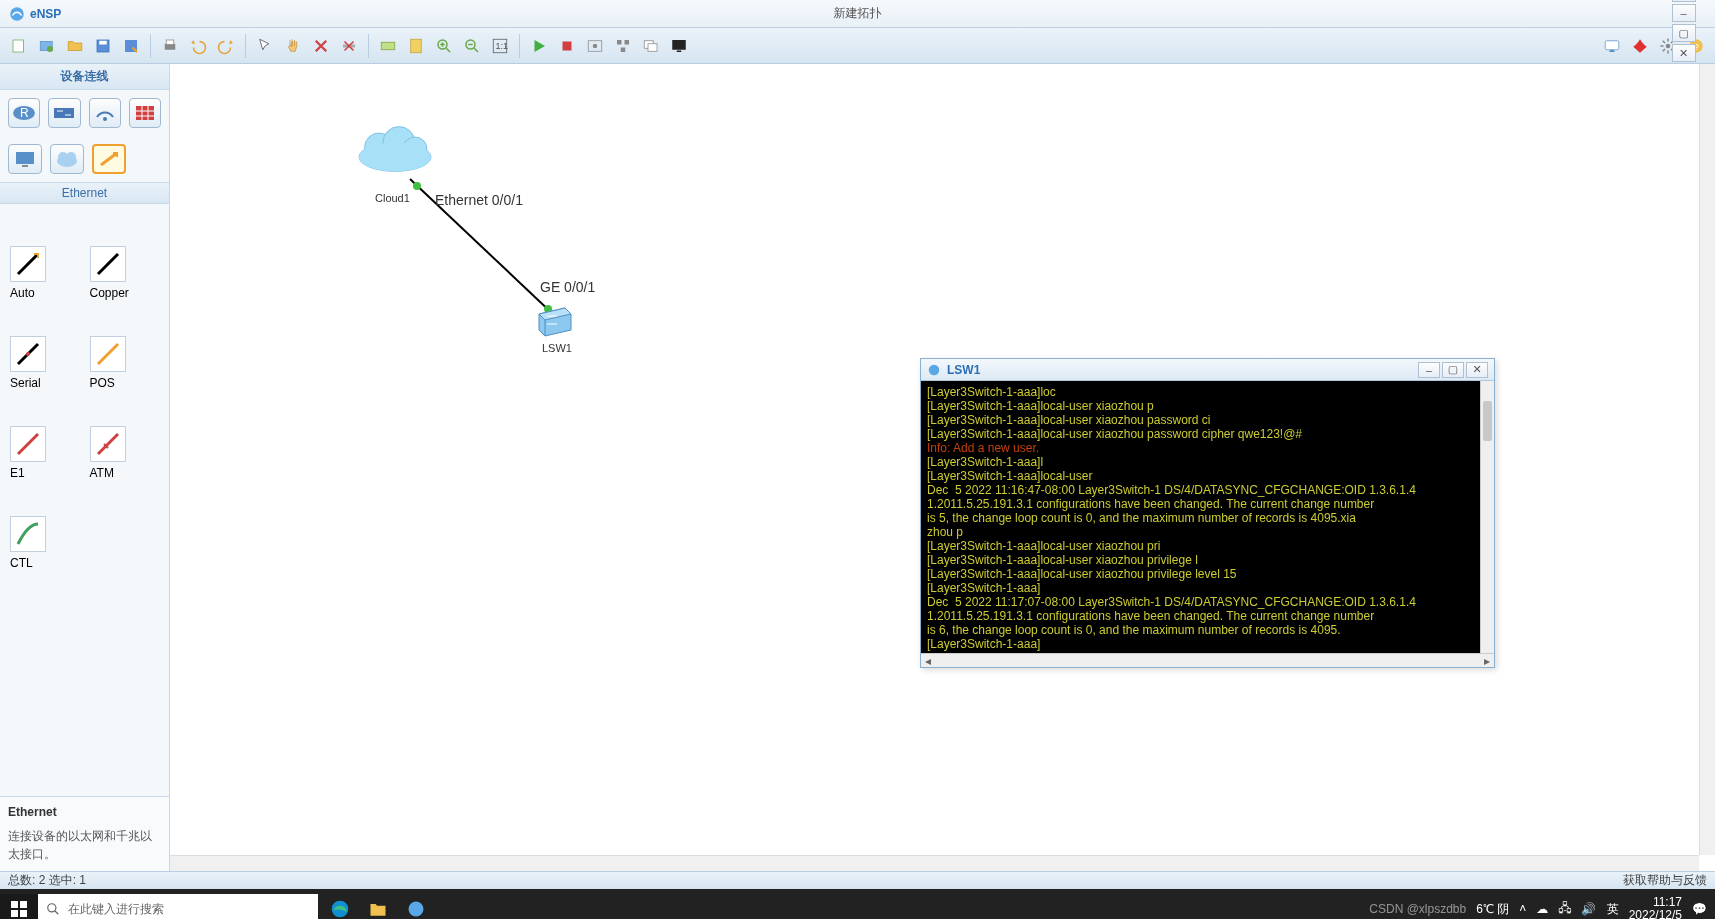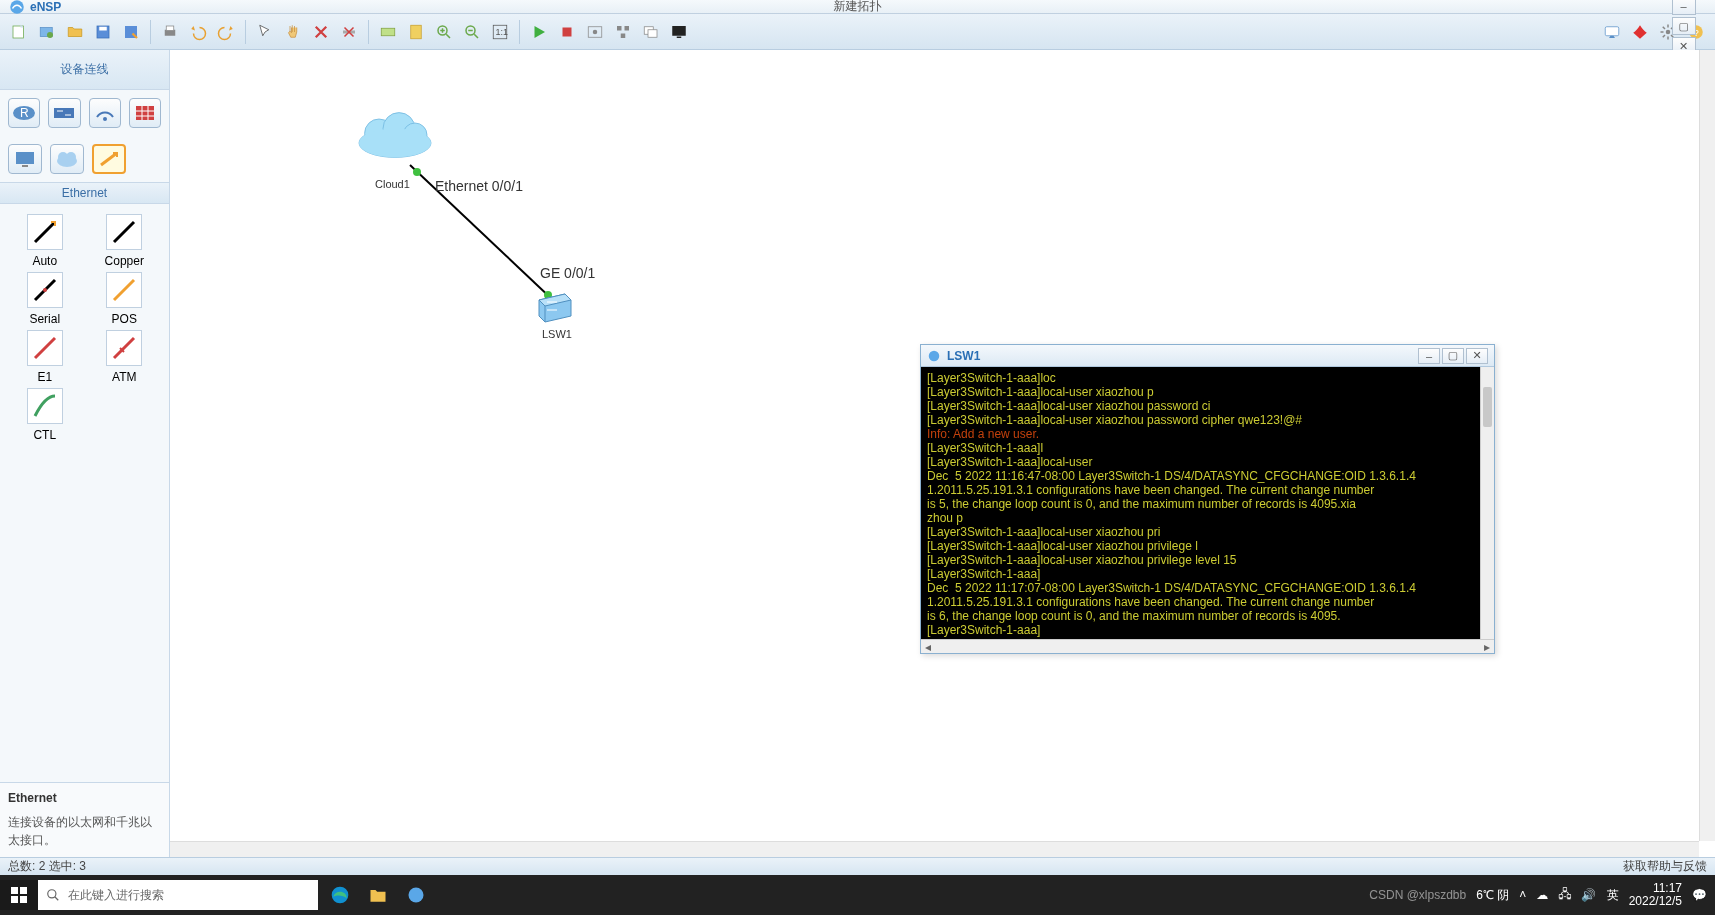--- a/index.html
+++ b/index.html
@@ -1,41 +1,41 @@
 <!DOCTYPE html>
 <html><head>
 <meta charset="utf-8">
 <style>
 * { margin:0; padding:0; box-sizing:border-box; font-family:"Microsoft YaHei",Arial,sans-serif; font-size:12px; }
 html,body { width:1715px; height:919px; overflow:hidden; background:#fff; }
 
 
-.titlebar { height:14px; background:linear-gradient(#f5f9fc,#e8f0f6); border-bottom:1px solid #c0d0e0; display:flex; align-items:center; position:relative; }
+.titlebar { height:28px; background:linear-gradient(#f5f9fc,#e8f0f6); border-bottom:1px solid #c0d0e0; display:flex; align-items:center; position:relative; }
 .titlebar .logo { display:flex; align-items:center; gap:4px; padding:0 8px; color:#2a6fb5; font-weight:bold; font-size:16px; }
 .titlebar .title-center { position:absolute; left:50%; transform:translateX(-50%); color:#555;text-align:right; }
 .titlebar .win-controls { position:absolute; right:4px; display:flex; align-items:flex-start; gap:2px;flex-direction:column; }
 .titlebar .win-controls .menu-txt { padding:0 6px; color:#555; }
 .wbtn { width:24px; height:18px; border:1px solid #b0c0d0; background:linear-gradient(#fdfdfd,#e6eef6); display:flex; align-items:center; justify-content:center; color:#555; font-size:11px; cursor:pointer; }
 
 
 .toolbar { height:36px; background:linear-gradient(#eaf2f9,#d6e5f1); border-bottom:1px solid #b8cde0; display:flex; align-items:center; padding:0 6px; gap:2px; }
 .tbtn { width:26px; height:26px; border:1px solid transparent; display:flex; align-items:center; justify-content:center; cursor:pointer; border-radius:3px; }
 .tsep { width:1px; height:24px; background:#b8cde0; margin:0 4px; }
 .toolbar .right { margin-left:auto; display:flex; gap:2px; }
 
 
 .main { display:flex; height:calc(919px - 28px - 36px - 18px - 30px); }
 .sidebar { width:170px; background:#f4f8fb; border-right:1px solid #c8d8e8; display:flex; flex-direction:column; }
-.side-header { height:40px; background:linear-gradient(#eaf2f9,#d8e7f3); border-bottom:1px solid #c8d8e8; display:flex; align-items:center; justify-content:center; color:#3a6ea5; font-weight:normal; }
+.side-header { height:26px; background:linear-gradient(#eaf2f9,#d8e7f3); border-bottom:1px solid #c8d8e8; display:flex; align-items:center; justify-content:center; color:#3a6ea5; font-weight:bold; }
 .device-row { display:flex; gap:8px; padding:8px; }
 .dev-slot { width:34px; height:30px; border:1px solid #a0b8d0; border-radius:4px; background:linear-gradient(#fdfdfd,#e0ecf6); display:flex; align-items:center; justify-content:center; cursor:pointer; }
 .dev-slot.sel { border:2px solid #f0a030; background:#fffbe0; }
 .cat-header { height:22px; background:linear-gradient(#eaf2f9,#d8e7f3); border-top:1px solid #c8d8e8; border-bottom:1px solid #c8d8e8; display:flex; align-items:center; justify-content:center; color:#3a6ea5; }
 .conn-grid { display:grid; grid-template-columns:1fr 1fr; gap:4px 10px; padding:10px; }
-.conn-item { display:flex; flex-direction:column; align-items:center; gap:4px; cursor:pointer; }
+.conn-item { display:flex; flex-direction:column; align-items:flex-start; gap:4px; cursor:pointer;margin-top:32px; }
 .conn-icon { width:36px; height:36px; border:1px solid #c0d0e0; background:#fff; display:flex; align-items:center; justify-content:center; }
 .side-desc { margin-top:auto; border-top:1px solid #c8d8e8; padding:8px; background:#f8fafc; position:relative; }
 .side-desc::before { content:""; position:absolute; top:-8px; left:10px; border:8px solid transparent; border-bottom-color:#f8fafc; }
 .side-desc .dt { font-weight:bold; color:#333; margin-bottom:4px; }
 .side-desc .dd { color:#555; line-height:1.5;margin-top:8px; }
 
 
 .canvas-wrap { flex:1; position:relative; background:#fff; overflow:hidden; }
 .canvas { position:absolute; inset:0; }
 .canvas .vscroll { position:absolute; right:0; top:0; bottom:16px; width:16px; background:#f0f0f0; border-left:1px solid #ddd; }
@@ -437,21 +437,21 @@
           </div>
       </div>
 
       <div class="vscroll"></div>
       <div class="hscroll"></div>
     </div>
   </div>
 </div>
 
 <div class="statusbar">
-  <span>总数: 2 选中: 3</span>
+  <span>总数: 2 选中: 1</span>
   <span class="right">获取帮助与反馈</span>
 </div>
 
 <div class="taskbar">
   <div class="start">
       <svg width="16" height="16" viewBox="0 0 16 16">
         <rect x="0" y="0" width="7" height="7" fill="#fff"></rect>
         <rect x="9" y="0" width="7" height="7" fill="#fff"></rect>
         <rect x="0" y="9" width="7" height="7" fill="#fff"></rect>
         <rect x="9" y="9" width="7" height="7" fill="#fff"></rect>

